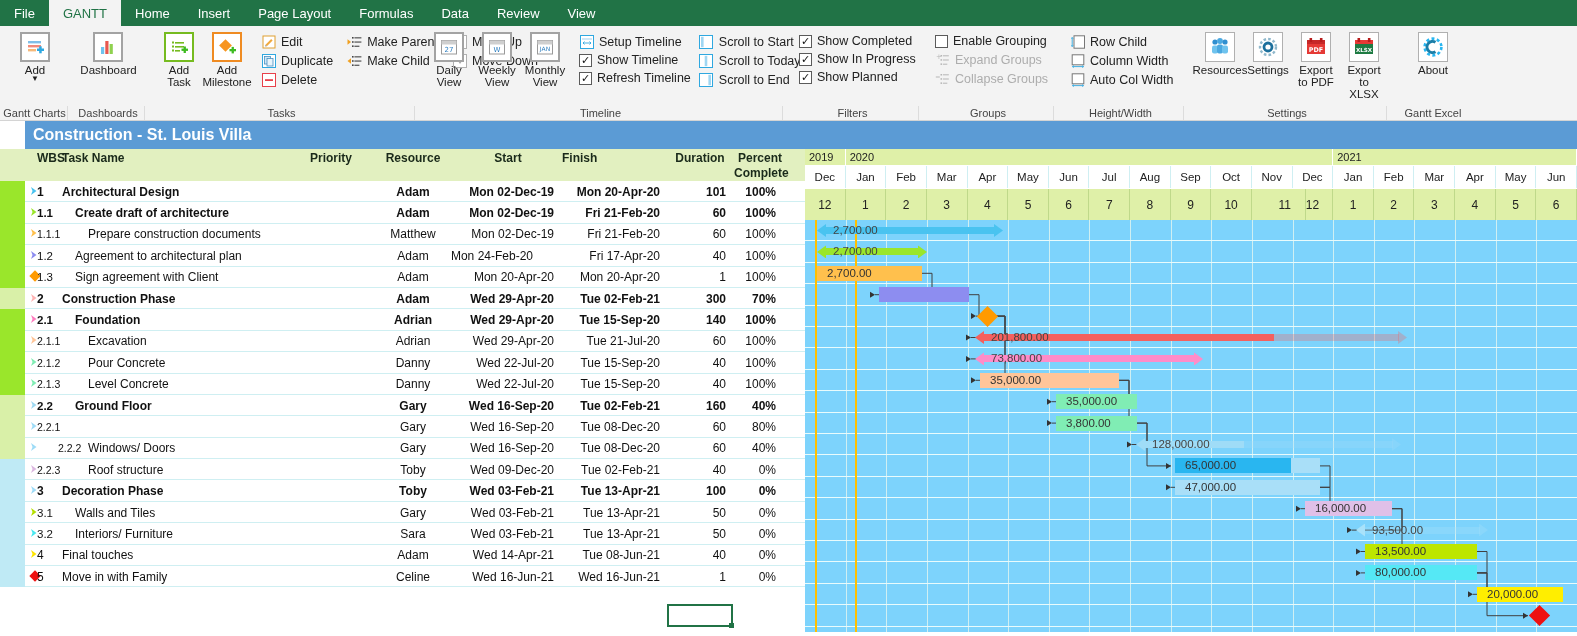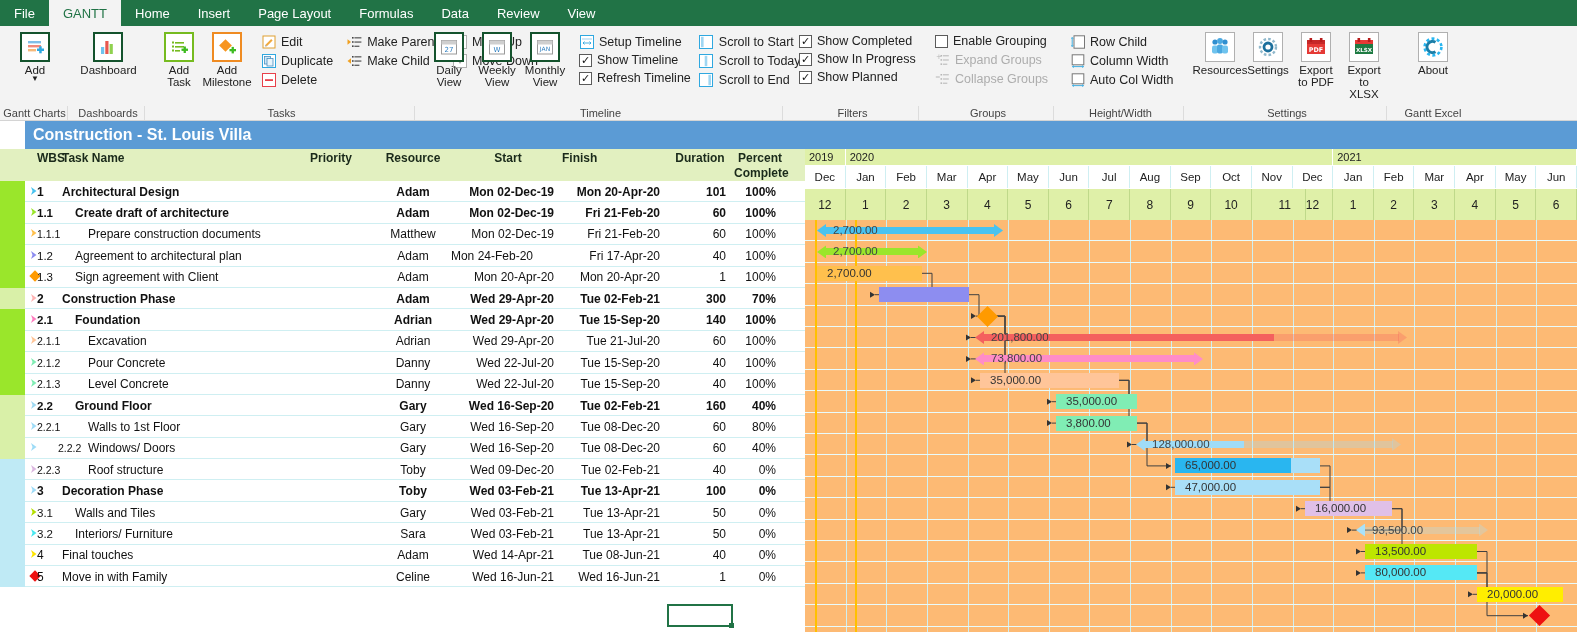--- a/index.html
+++ b/index.html
@@ -36,21 +36,21 @@
 
   .bigbtn {
     width:auto; min-width:48px; display:flex; flex-direction:column; align-items:center;
     padding:2px 6px; font-size:11.5px; line-height:12px; text-align:center; color:#222;
     cursor:default;
   }
   .bigbtn .glyph { margin-bottom:2px; }
   .bigbtn .lbl { white-space:pre-line; }
 
   .ico-box {
-    width:30px;height:30px;border:2px solid #14532d;background:#fff;
+    width:30px;height:30px;border:2px solid #a3a3a3;background:#fff;
     display:flex;align-items:center;justify-content:center;
   }
   .ico-box.green { border-color:#76bb20; }
   .ico-box.orange { border-color:#ef8b22; }
   .ico-box.grey { border:1px solid #b0b0b0; }
 
   .smallrow { display:flex; flex-direction:column; gap:2px; padding-top:3px;}
   .smallbtn {
     display:flex; align-items:center; gap:5px; font-size:12.5px; color:#222;
     padding:1px 4px; cursor:default; white-space:nowrap;
@@ -66,21 +66,21 @@
   
   #proj-title {
     height:28px; background:#5b9bd5; color:#fff; font-size:16px; font-weight:bold;
     display:flex; align-items:center; padding-left:33px;
   }
   #title-left-pad { position:absolute; left:0; top:0; width:25px; height:28px; background:#fff; }
 
   
   #main { display:flex; height:483px; }
   #leftpane { width:805px; position:relative; }
-  #rightpane { width:772px; position:relative; background:#fdba74; }
+  #rightpane { width:772px; position:relative; background:#7dd3fc; }
 
   
   #info { height:39px; padding-left:33px; padding-top:4px; font-size:11.5px; color:#333; }
   #info div { line-height:16px; white-space:nowrap; }
 
   
   #colhead { height:32px; background:#e2f0c0; position:relative; font-size:12px; font-weight:bold; color:#1a2a1a;}
   #colhead .ch { position:absolute; top:2px; }
 
   
@@ -779,21 +779,20 @@
           <div class="c r bold" style="left: 668px; width: 64px; padding-right: 6px;">160</div>
           <div class="c r bold" style="left: 734px; width: 52px; padding-right: 10px;">40%</div>
         </div>
         <div class="row">
           <div class="stripe" style="background: rgb(217, 240, 168);"></div>
           <div class="cellzone"></div>
           <div class="marker"><svg width="11" height="11" viewBox="0 0 11 11">
               <path d="M2 1.5 L7.5 5.5 L2 9.5 L3.5 5.5 Z" fill="#9fdcf7"></path>
             </svg></div>
           <div class="c " style="left: 37px; width: 42px; font-size: 10.5px;">2.2.1</div>
-          <div class="c " style="left: 62px; width: 230px; padding-left: 26px;">Walls to 1st Floor</div>
           <div class="prio" style="left: 292px; width: 78px; background: rgb(255, 0, 0);">HIGH</div>
           <div class="c ctr" style="left: 372px; width: 82px;">Gary</div>
           <div class="c r" style="left: 456px; width: 104px; padding-right: 6px;">Wed 16-Sep-20</div>
           <div class="c r" style="left: 562px; width: 104px; padding-right: 6px;">Tue 08-Dec-20</div>
           <div class="c r" style="left: 668px; width: 64px; padding-right: 6px;">60</div>
           <div class="c r" style="left: 734px; width: 52px; padding-right: 10px;">80%</div>
         </div>
         <div class="row">
           <div class="stripe" style="background: rgb(217, 240, 168);"></div>
           <div class="cellzone"></div>

